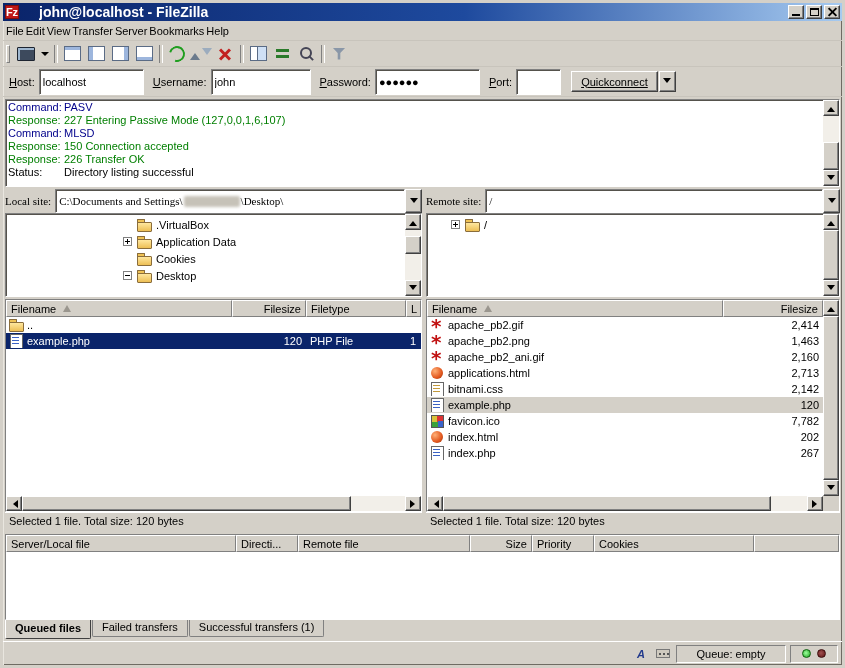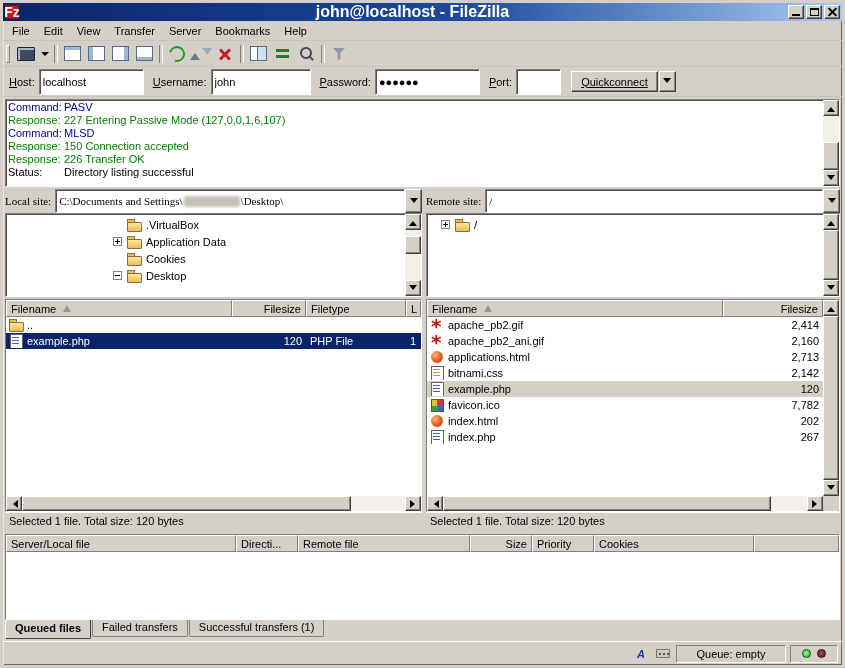--- a/index.html
+++ b/index.html
@@ -6,34 +6,34 @@
   html,body { width:845px; height:668px; overflow:hidden; }
   body { font-family:"Liberation Sans", sans-serif; font-size:11px; color:#000; background:#3a6ea5; }
 
   .window { width:845px; height:668px; background:#d4d0c8; border:3px solid #d4d0c8;
             box-shadow: inset 1px 1px 0 #e9e6df, inset -1px -1px 0 #6f6b63;
             display:flex; flex-direction:column; }
 
   
   .titlebar { height:18px; flex:none; background:linear-gradient(90deg,#0a246a 0%,#1e4a9e 55%,#a6caf0 100%);
               display:flex; align-items:center; padding:0 2px; color:#fff; }
-  .app-icon { width:14px; height:14px; background:#bf1818; color:#fff; font-weight:bold; font-size:14px;
+  .app-icon { width:14px; height:14px; background:#bf1818; color:#fff; font-weight:bold; font-size:11px;
               display:flex; align-items:center; justify-content:center; border:1px solid #7e0d0d; margin-right:20px; flex:none; }
-  .wtitle { font-weight:bold; font-size:16px; flex:1; white-space:nowrap; overflow:hidden;text-align:center; }
+  .wtitle { font-weight:bold; font-size:14px; flex:1; white-space:nowrap; overflow:hidden; }
   .cap-btn { width:16px; height:14px; background:#d4d0c8; border:1px solid; border-color:#fff #404040 #404040 #fff;
              box-shadow: inset -1px -1px 0 #808080; margin-left:2px; flex:none; position:relative; }
   .glyph-min { position:absolute; left:3px; bottom:2px; width:8px; height:2px; background:#000; }
   .glyph-max { position:absolute; left:3px; top:2px; width:9px; height:8px; border:1px solid #000; border-top:2px solid #000; }
   .glyph-close::before, .glyph-close::after { content:""; position:absolute; left:2px; top:5px; width:11px; height:2px; background:#000; }
   .glyph-close::before { transform:rotate(45deg); }
   .glyph-close::after  { transform:rotate(-45deg); }
 
   
   .menubar { height:20px; flex:none; display:flex; align-items:center; padding-left:2px; border-bottom:1px solid #c8c4bc; }
-  .menu-item { padding:2px 7px; }
+  .menu-item { padding:2px 1px; }
   .toolbar { height:26px; flex:none; display:flex; align-items:center; padding-left:2px; border-bottom:1px solid #c8c4bc; }
   .grip { width:4px; height:18px; border:1px solid; border-color:#fff #808080 #808080 #fff; margin:0 4px 0 1px; }
   .tb-items { display:flex; align-items:center; }
   .tb-item { width:24px; height:22px; display:flex; align-items:center; justify-content:center; position:relative; }
   .tb-sep { width:9px; }
   .tb-sep::before { content:""; width:2px; height:18px; border-left:1px solid #808080; border-right:1px solid #fff; }
   .tb-sitemgr::before { content:""; width:16px; height:12px; background:#3d4a5d; border:1px solid #1d2430;
                         box-shadow: inset 2px 2px 0 #9fb7cf; border-radius:1px; }
   .tb-caret { width:13px; }
   .tb-caret::before { content:""; width:0; height:0; border:4px solid transparent; border-top:4px solid #000; margin-top:4px; }
@@ -105,21 +105,21 @@
   .pane-left { width:421px; flex:none; }
   .pane-right { flex:1; }
   .site-row { height:24px; flex:none; display:flex; align-items:center;font-family:Liberation Serif, serif; }
   .site-label { margin-right:4px; white-space:nowrap; }
   .combo { flex:1; display:flex; height:24px; min-width:0; }
   .combo-field { flex:1; background:#fff; display:flex; align-items:center; padding:0 3px; white-space:nowrap; overflow:hidden; min-width:0; }
   .combo-btn { width:17px; flex:none; background:#d4d0c8; display:flex; align-items:center; justify-content:center; }
   .redacted { display:inline-block; width:56px; height:11px; background:#c6c2b8; filter:blur(1.5px); border-radius:2px; margin:0 1px; flex:none; }
 
   .tree { height:84px; flex:none; background:#fff; margin-bottom:2px; position:relative; overflow:hidden; }
-  .tree-rows { position:absolute; left:9px; top:2px; right:18px; }
+  .tree-rows { position:absolute; left:19px; top:2px; right:18px; }
   .tree-row { height:17px; display:flex; align-items:center; gap:4px; white-space:nowrap; }
   .ind-0 { padding-left:5px; } .ind-6 { padding-left:98px; }
   .exp { width:9px; height:9px; flex:none; border:1px solid #808080; background:#fff; position:relative; }
   .exp::before { content:""; position:absolute; left:1px; right:1px; top:3px; height:1px; background:#000; }
   .exp-plus::after { content:""; position:absolute; top:1px; bottom:1px; left:3px; width:1px; background:#000; }
   .exp-none { visibility:hidden; }
 
   
   .fi { width:16px; height:14px; position:relative; flex:none; }
   .fi-folder::before { content:""; position:absolute; left:1px; top:1px; width:6px; height:4px;
@@ -459,20 +459,27 @@
             <div class="list-body">
 
                 <div class="frow cols-remote state-normal">
                   <div class="cell name">
                     <span class="fi fi-feather"></span>
                     <span>apache_pb2.gif</span>
                   </div>
                   <div class="cell num">2,414</div>
                 </div>
 
+                <div class="frow cols-remote state-normal">
+                  <div class="cell name">
+                    <span class="fi fi-feather"></span>
+                    <span>apache_pb2.png</span>
+                  </div>
+                  <div class="cell num">1,463</div>
+                </div>
 
                 <div class="frow cols-remote state-normal">
                   <div class="cell name">
                     <span class="fi fi-feather"></span>
                     <span>apache_pb2_ani.gif</span>
                   </div>
                   <div class="cell num">2,160</div>
                 </div>
 
                 <div class="frow cols-remote state-normal">

